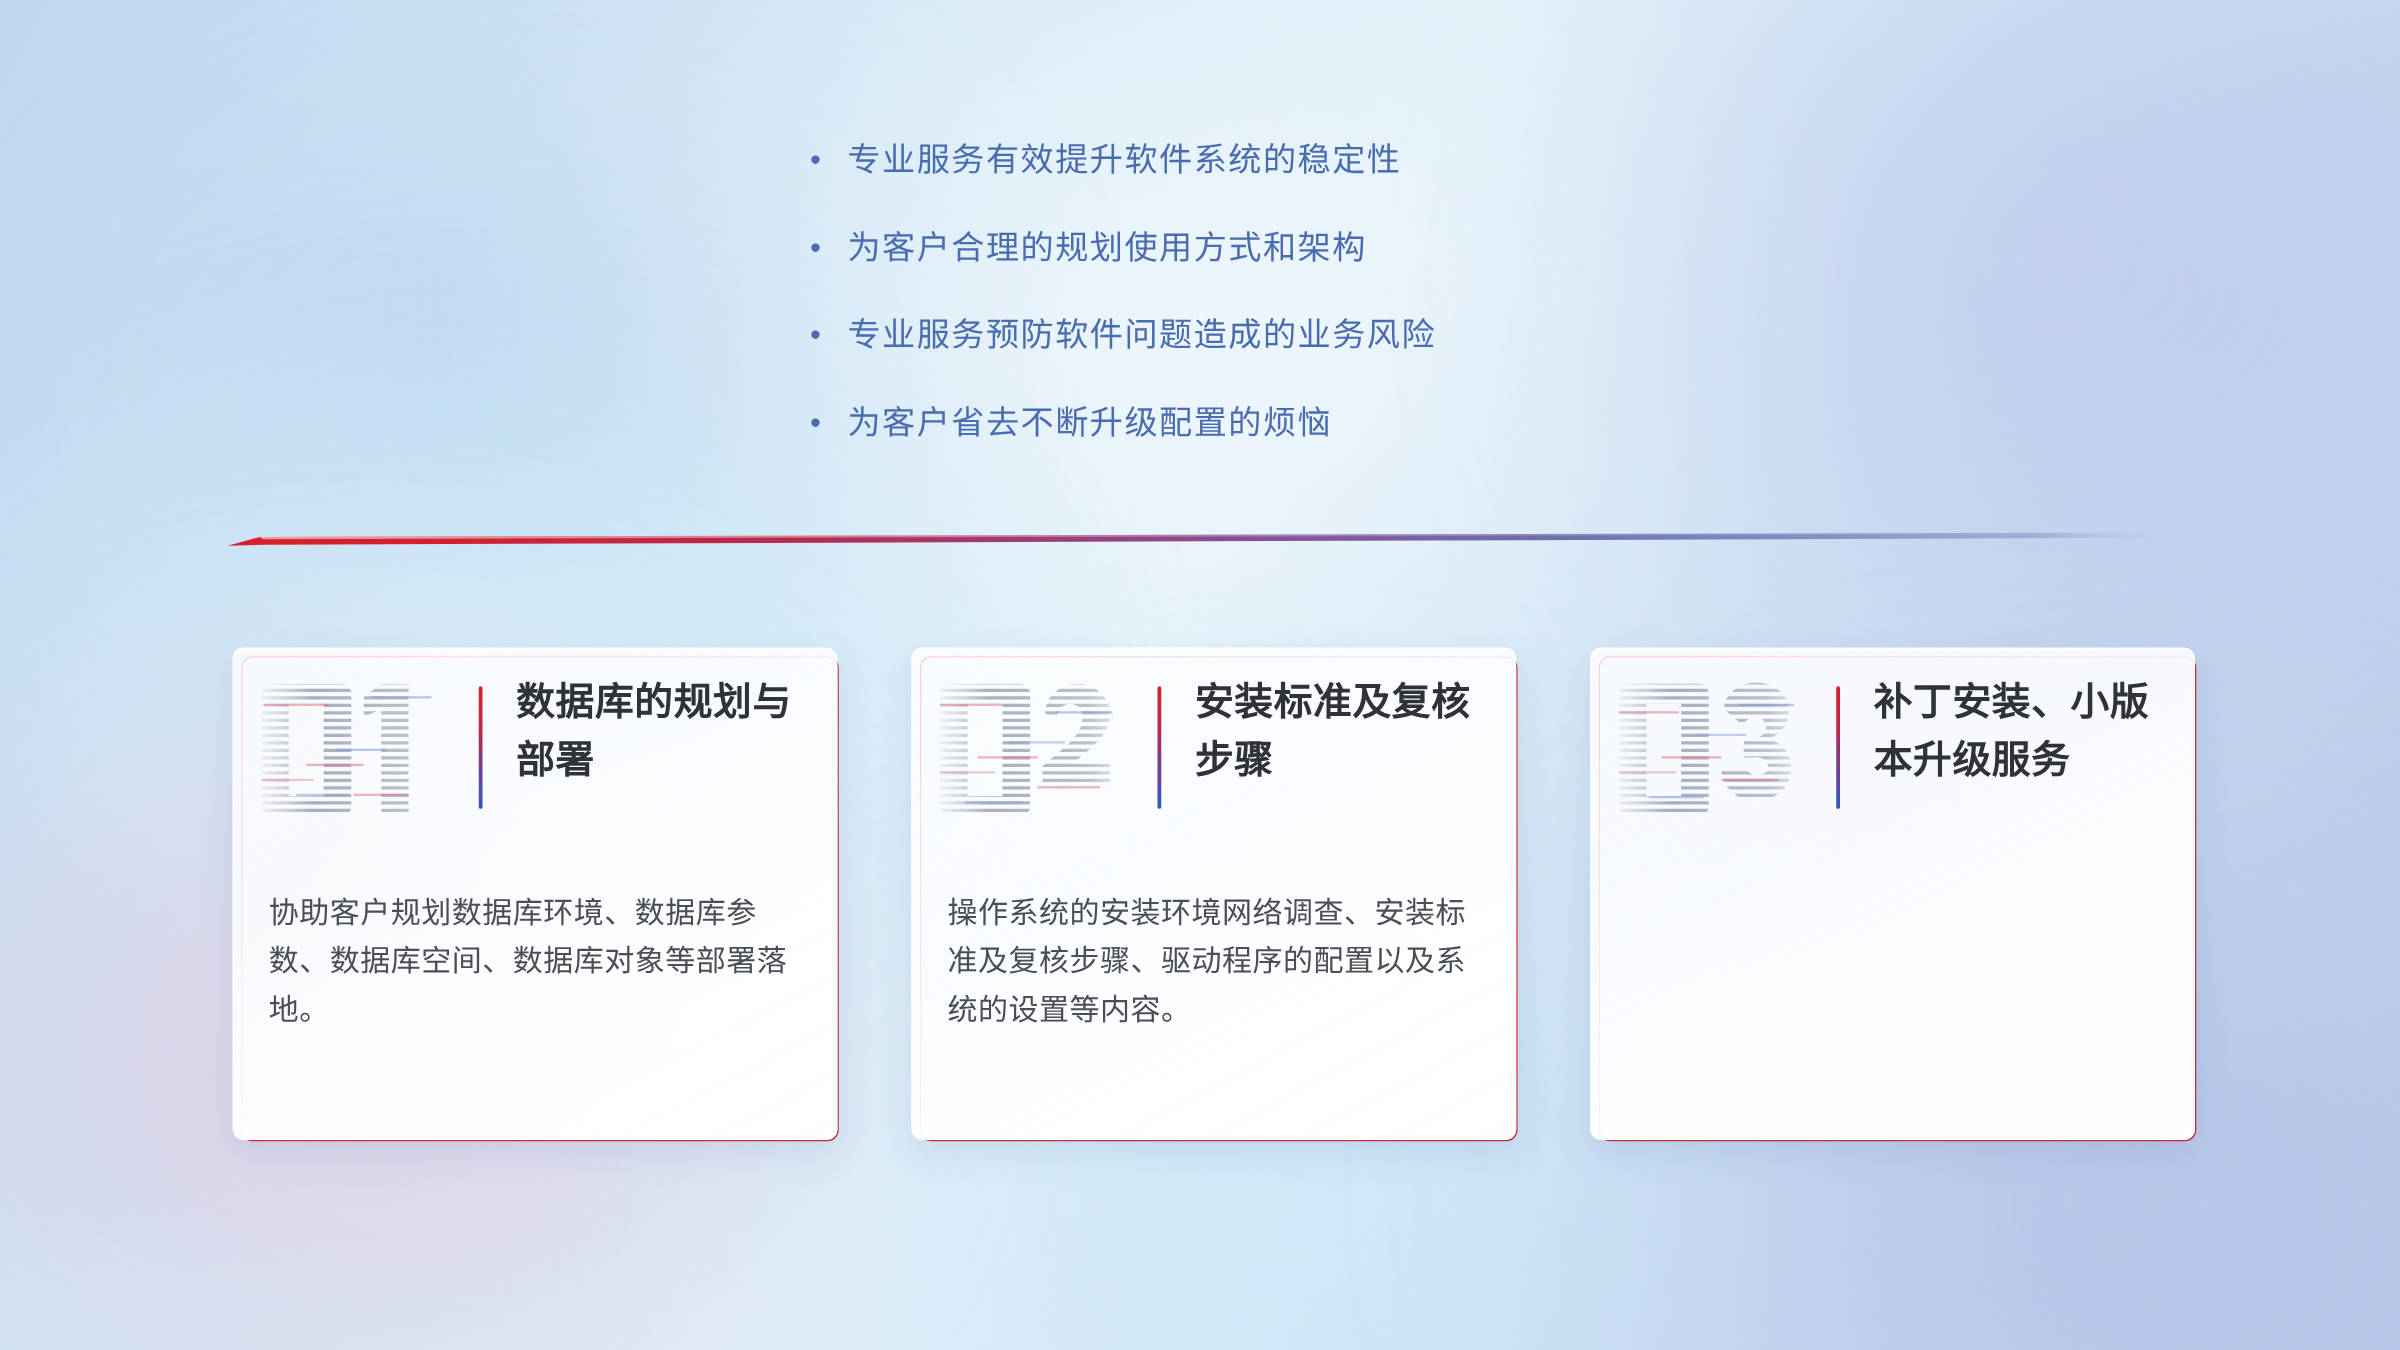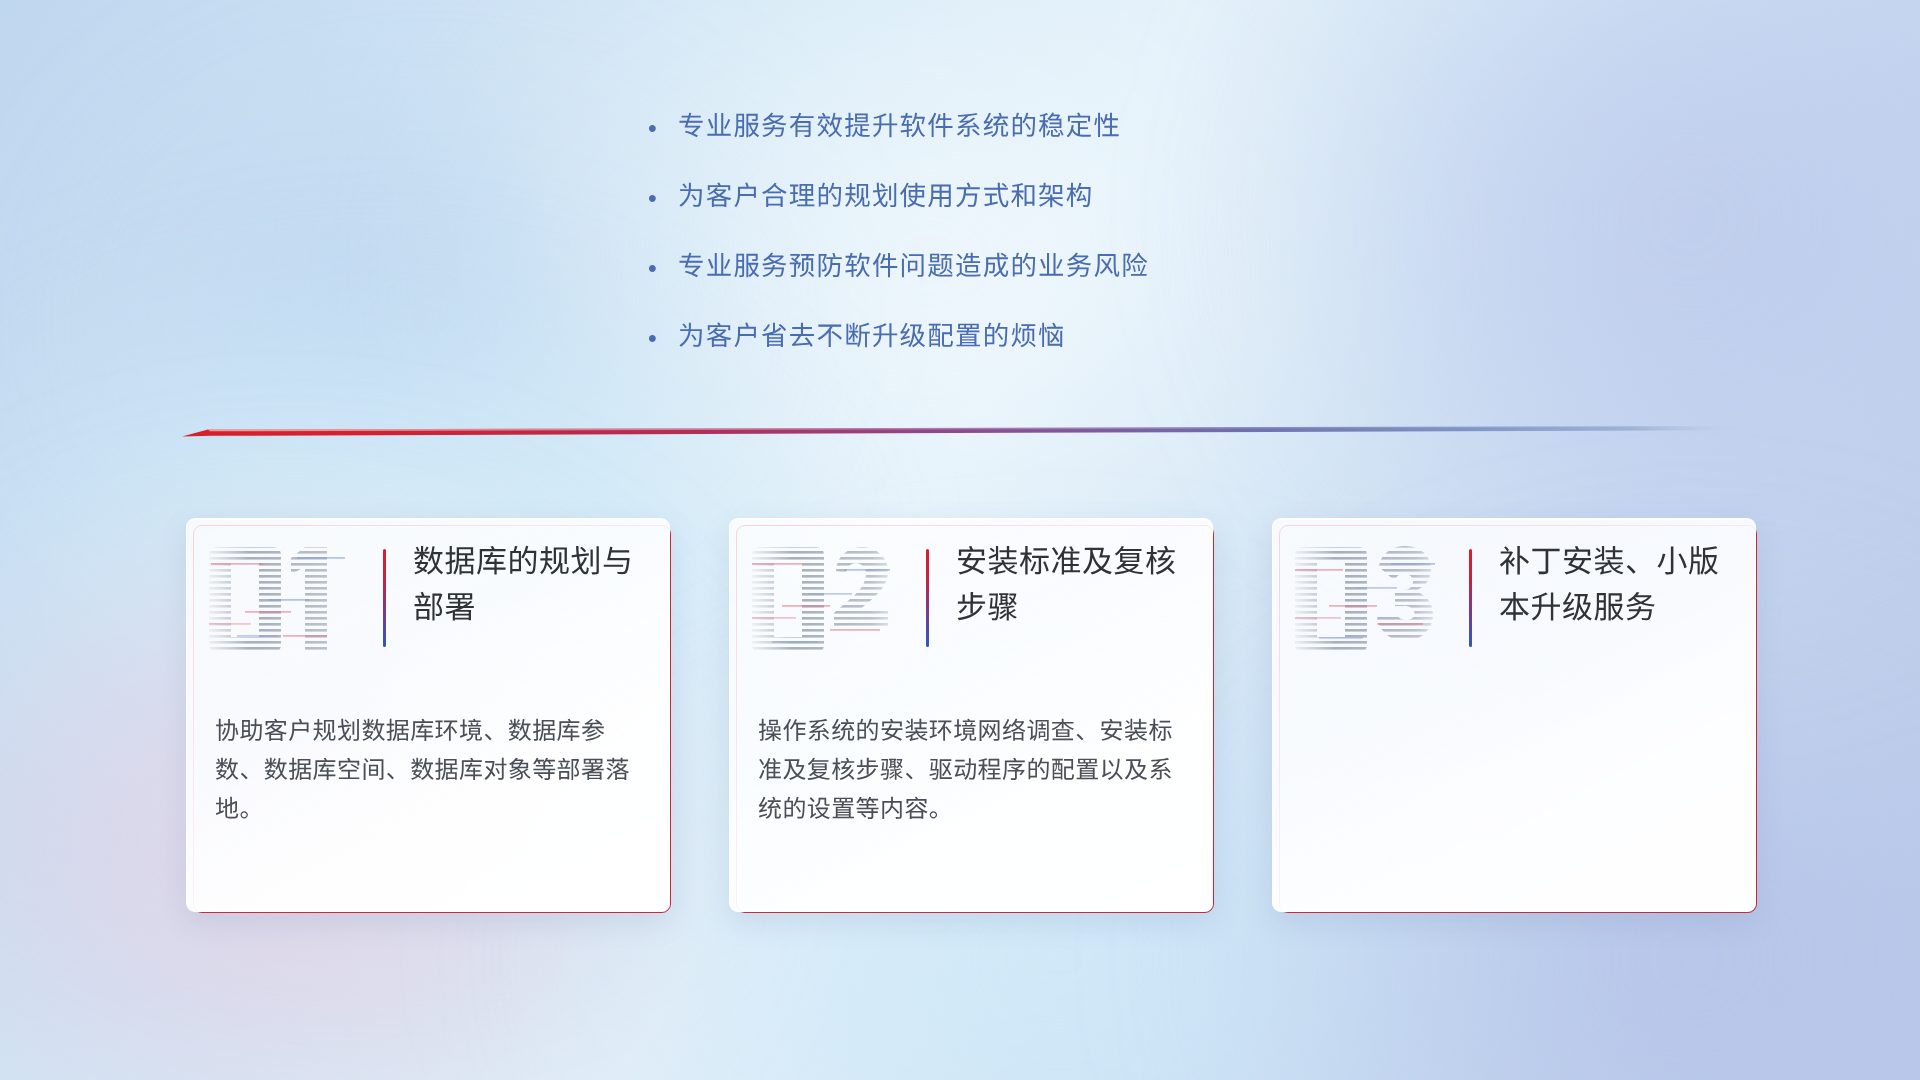--- a/index.html
+++ b/index.html
@@ -29,21 +29,21 @@
     background:radial-gradient(ellipse at center,rgba(205,233,249,.80) 0%,rgba(205,233,249,.30) 50%,rgba(205,233,249,0) 76%);}
   .glow-sweep{left:60px;top:60px;width:740px;height:520px;
     background:radial-gradient(ellipse at center,rgba(170,200,236,.55) 0%,rgba(170,200,236,0) 70%);}
 
   
   .bullets{position:absolute;left:648px;top:108px;width:760px;}
   .bullet{display:flex;align-items:flex-start;margin-bottom:30px;}
   .bullet:last-child{margin-bottom:0;}
   .bullet-dot{flex:0 0 auto;width:30px;font-size:25px;line-height:40px;color:#4a6cb0;text-align:left;}
   .bullet-text{font-size:26.5px;line-height:40px;color:#4a6cb0;letter-spacing:1.2px;
-    font-family:Liberation Mono, monospace;font-weight:500;text-align:right;}
+    font-family:Liberation Serif, serif;font-weight:500;text-align:right;}
 
   
   .divider-wrap{position:absolute;left:182px;top:424px;width:1560px;height:18px;}
   .divider-wrap svg{display:block;width:100%;height:100%;}
 
   
   .cards{position:absolute;left:186px;top:518px;width:1570px;height:400px;
     display:flex;justify-content:flex-start;gap:61px;}
   .card{position:relative;width:482px;height:392px;}
   .card-accent{position:absolute;left:7px;top:7px;right:-3px;bottom:-3px;
@@ -52,21 +52,21 @@
     background:linear-gradient(152deg,rgba(255,255,255,.80) 0%,rgba(252,253,255,.90) 38%,rgba(255,255,255,.97) 70%,rgba(255,255,255,.99) 100%);
     border:1px solid rgba(255,255,255,.85);
     box-shadow:0 10px 28px rgba(100,125,170,.16), inset 0 1px 0 rgba(255,255,255,.9);
     overflow:hidden;}
   .card-head{position:relative;height:160px;}
   .ghost-num{position:absolute;left:22px;top:22px;width:160px;height:118px;opacity:.95;}
   .ghost-num svg{display:block;}
   .head-rule{position:absolute;left:196px;top:30px;width:3px;height:98px;border-radius:2px;
     background:linear-gradient(180deg,#d81f2a 0%,#c02545 34%,#7a3a8c 62%,#2f57c0 100%);}
   .card-title{position:absolute;left:226px;top:20px;width:240px;
-    font-size:31px;line-height:46px;color:#2f3338;letter-spacing:.5px;font-weight:400;}
+    font-size:31px;line-height:46px;color:#2f3338;letter-spacing:.5px;font-weight:700;}
   .card-body{position:absolute;left:28px;top:192px;width:418px;
     font-size:24px;line-height:39px;color:#4a4f57;letter-spacing:.4px;font-weight:400;}
 </style>
 </head>
 <body>
 
 <div class="stage">
 
   <div class="bg-base"></div>
   <div class="bg-glow glow-sweep"></div>

